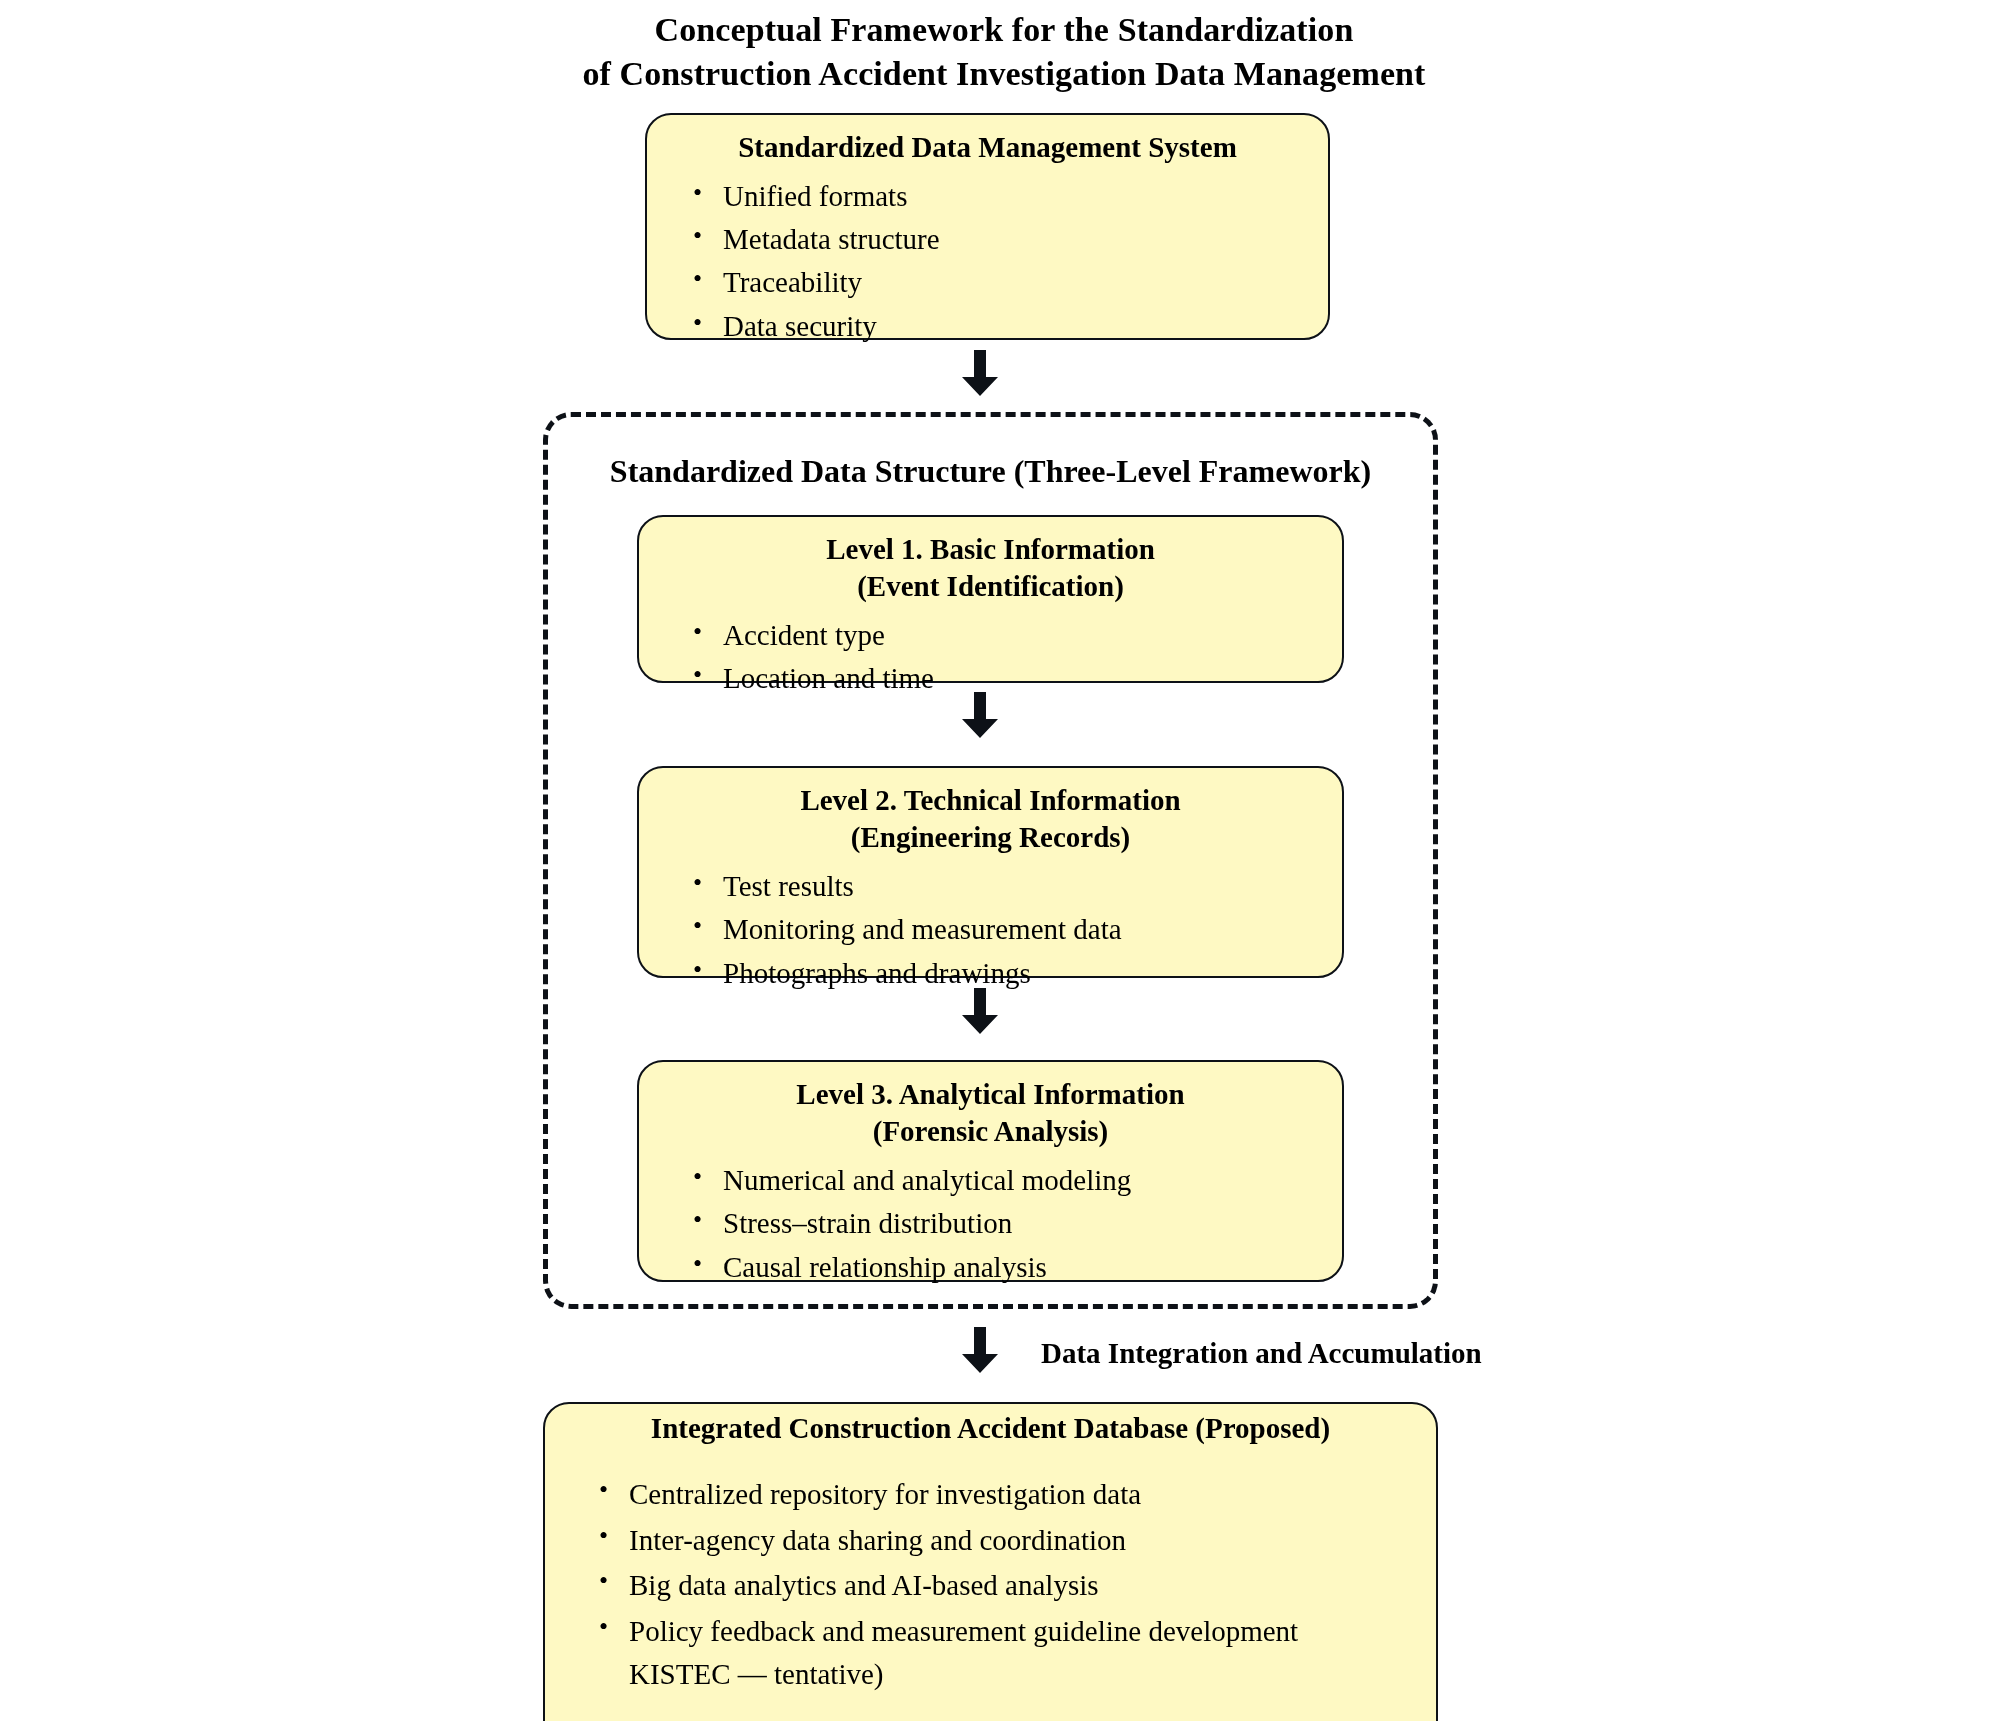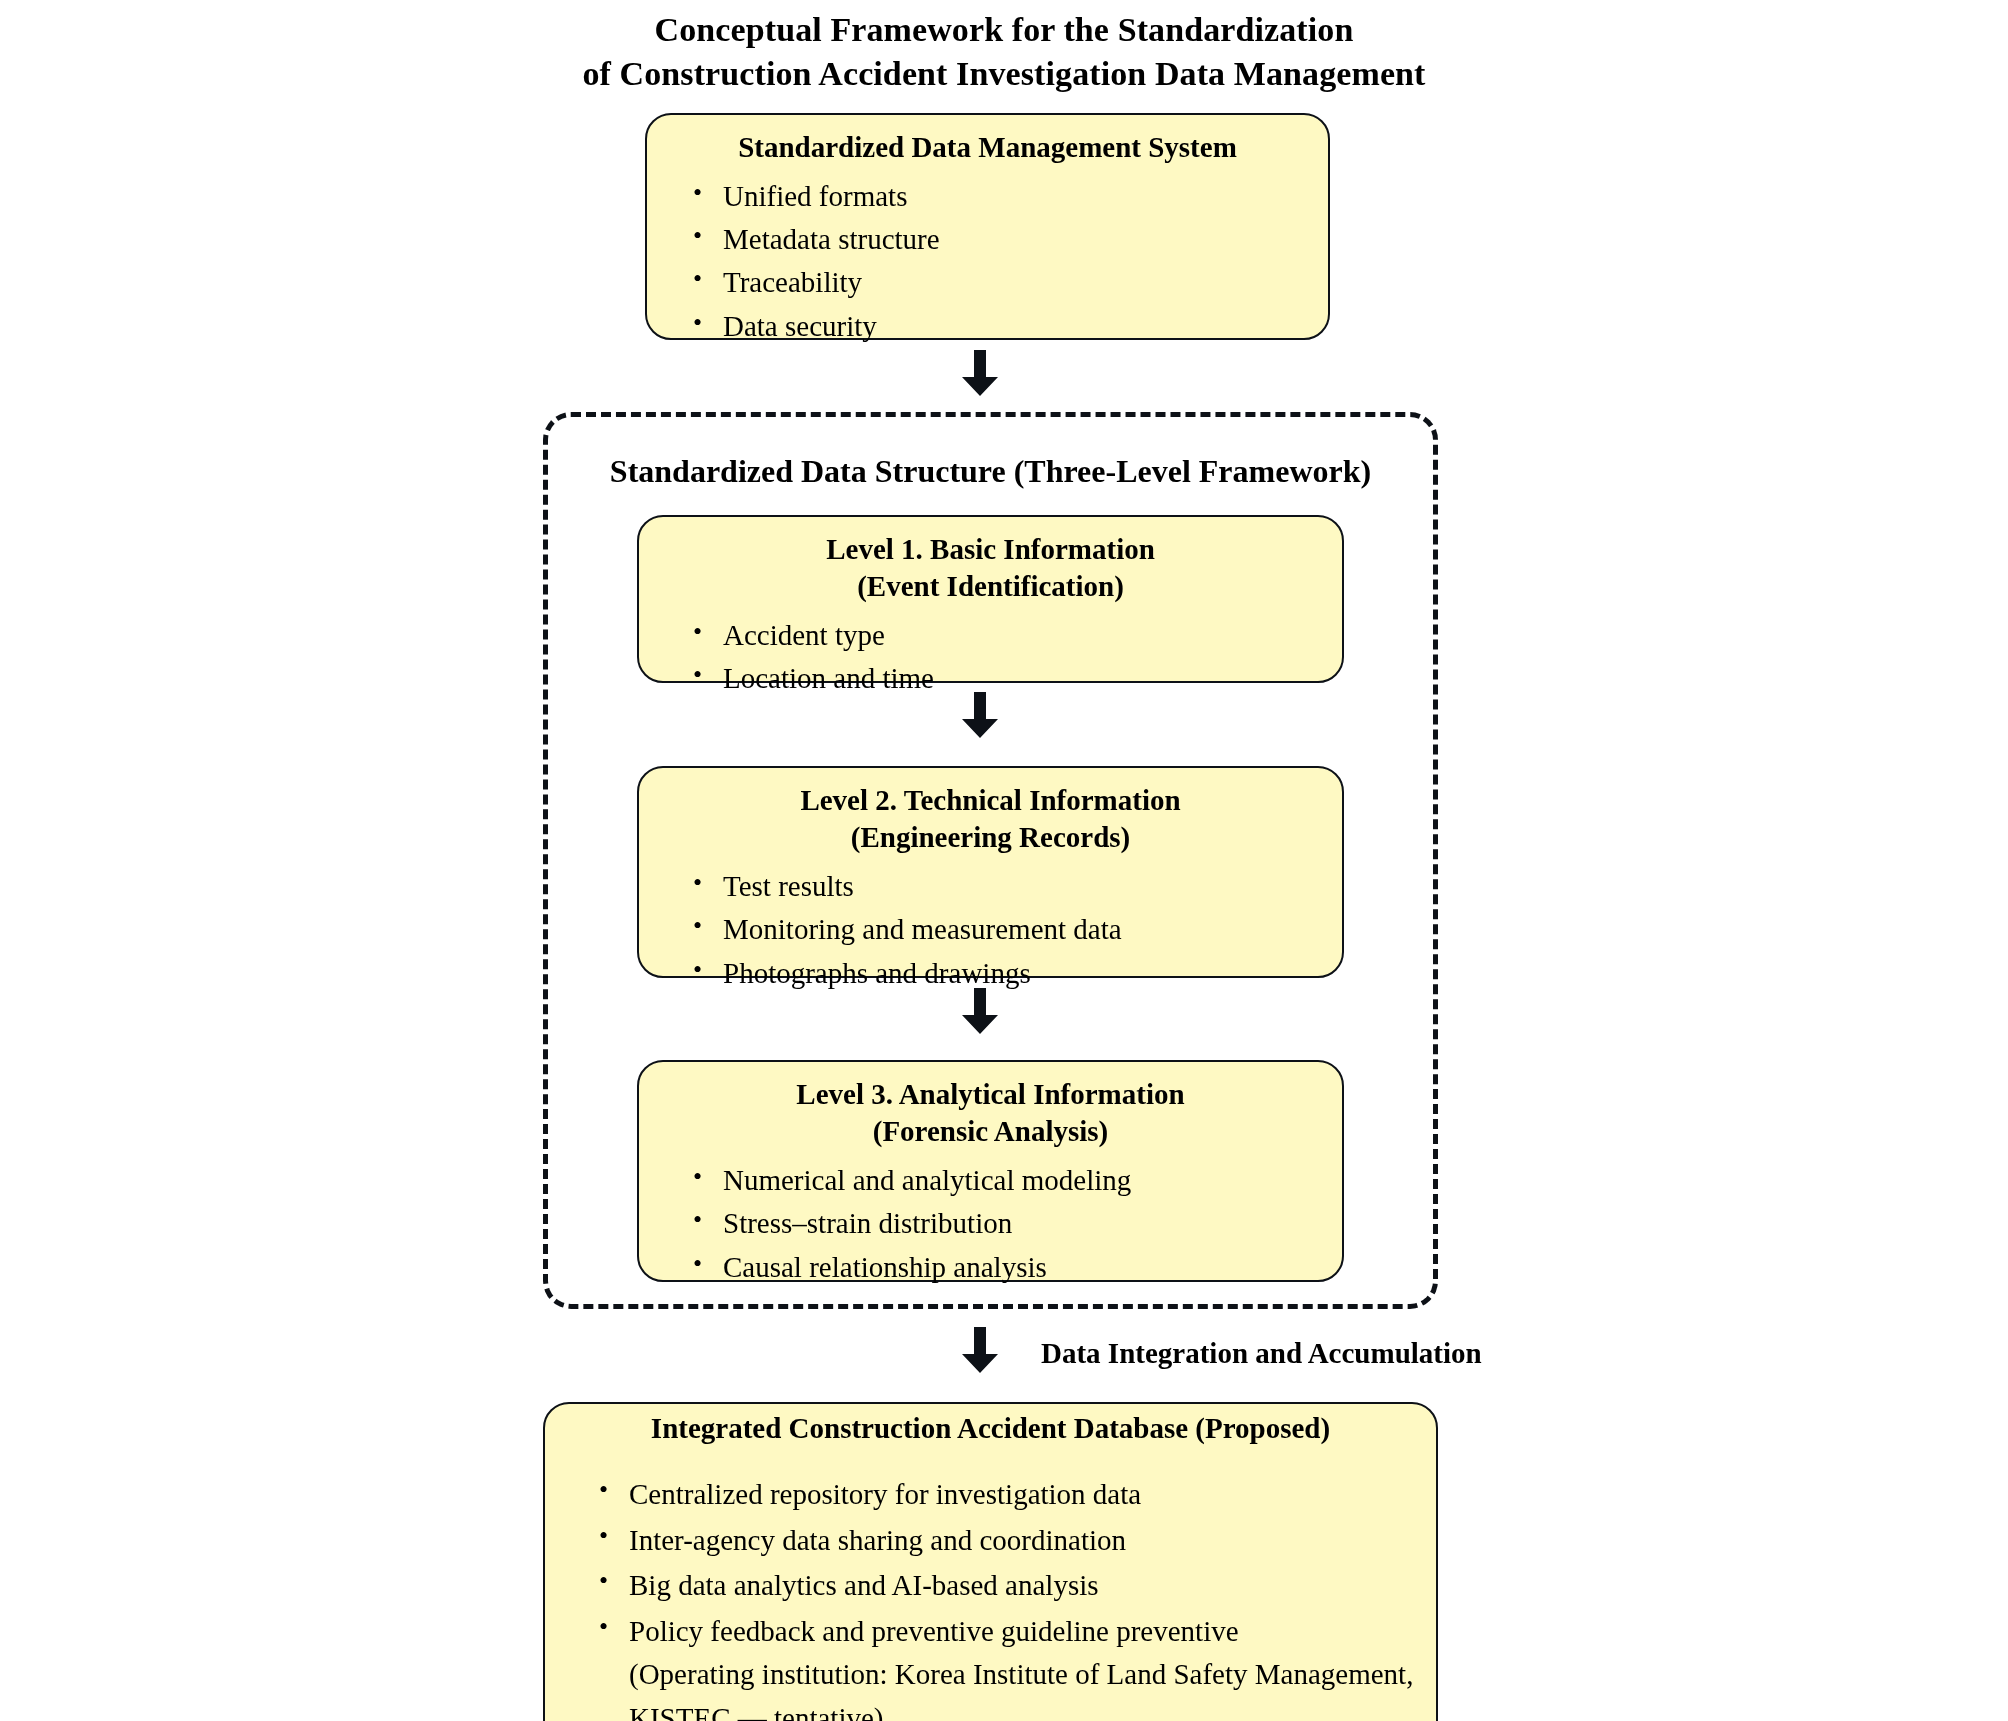--- a/index.html
+++ b/index.html
@@ -237,18 +237,17 @@
 
 <div class="rbox" id="box-db">
   <div class="box-title">
     <span class="tline">Integrated Construction Accident Database (Proposed)</span>
   </div>
   <ul class="bullets">
     <li>Centralized repository for investigation data</li>
     <li>Inter-agency data sharing and coordination</li>
     <li>Big data analytics and AI-based analysis</li>
     <li>
-      <span>Policy feedback and preventive guideline preventive</span>
-      <span class="cont">(Operating institution: Korea Institute of Land Safety Management,</span>
+      <span>Policy feedback and measurement guideline development</span>
       <span class="cont">KISTEC — tentative)</span>
     </li>
   </ul>
 </div>
 
 </body></html>

